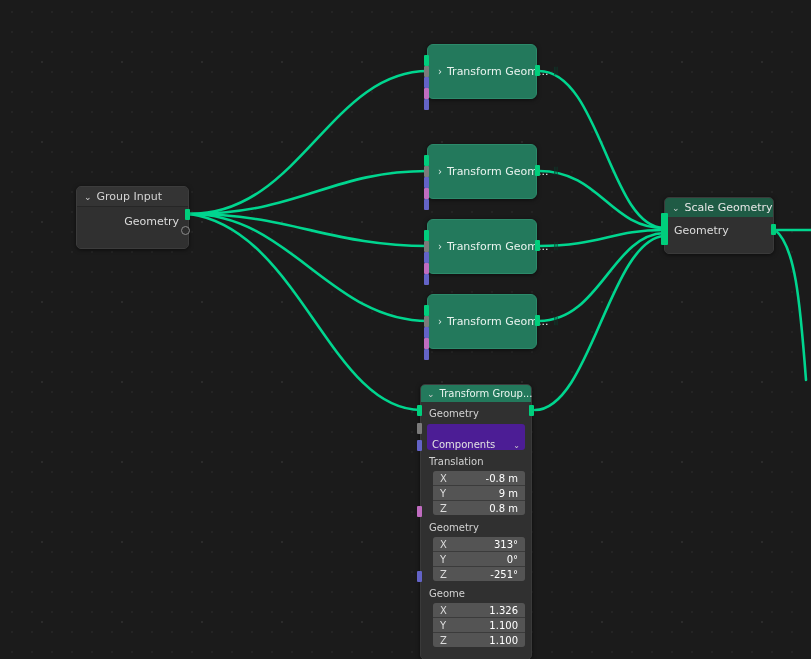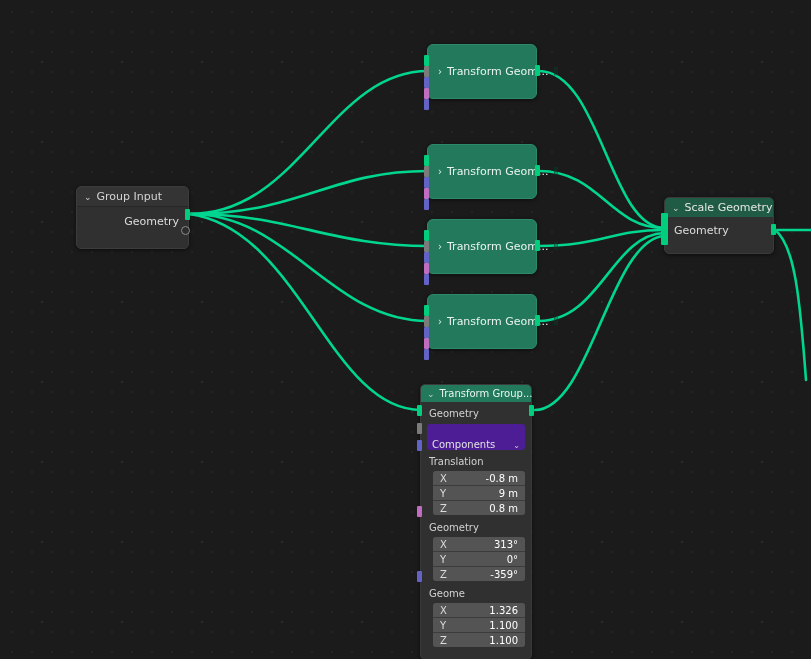--- a/index.html
+++ b/index.html
@@ -334,21 +334,21 @@
         <div class="vecrow">
           <span class="ax">X</span>
           <span class="vl">313°</span>
         </div>
         <div class="vecrow">
           <span class="ax">Y</span>
           <span class="vl">0°</span>
         </div>
         <div class="vecrow">
           <span class="ax">Z</span>
-          <span class="vl">-359°</span>
+          <span class="vl">-251°</span>
         </div>
       </div>
 
       <div class="sock-label">Geome</div>
       <div class="vecgroup">
         <div class="vecrow">
           <span class="ax">X</span>
           <span class="vl">1.326</span>
         </div>
         <div class="vecrow">

